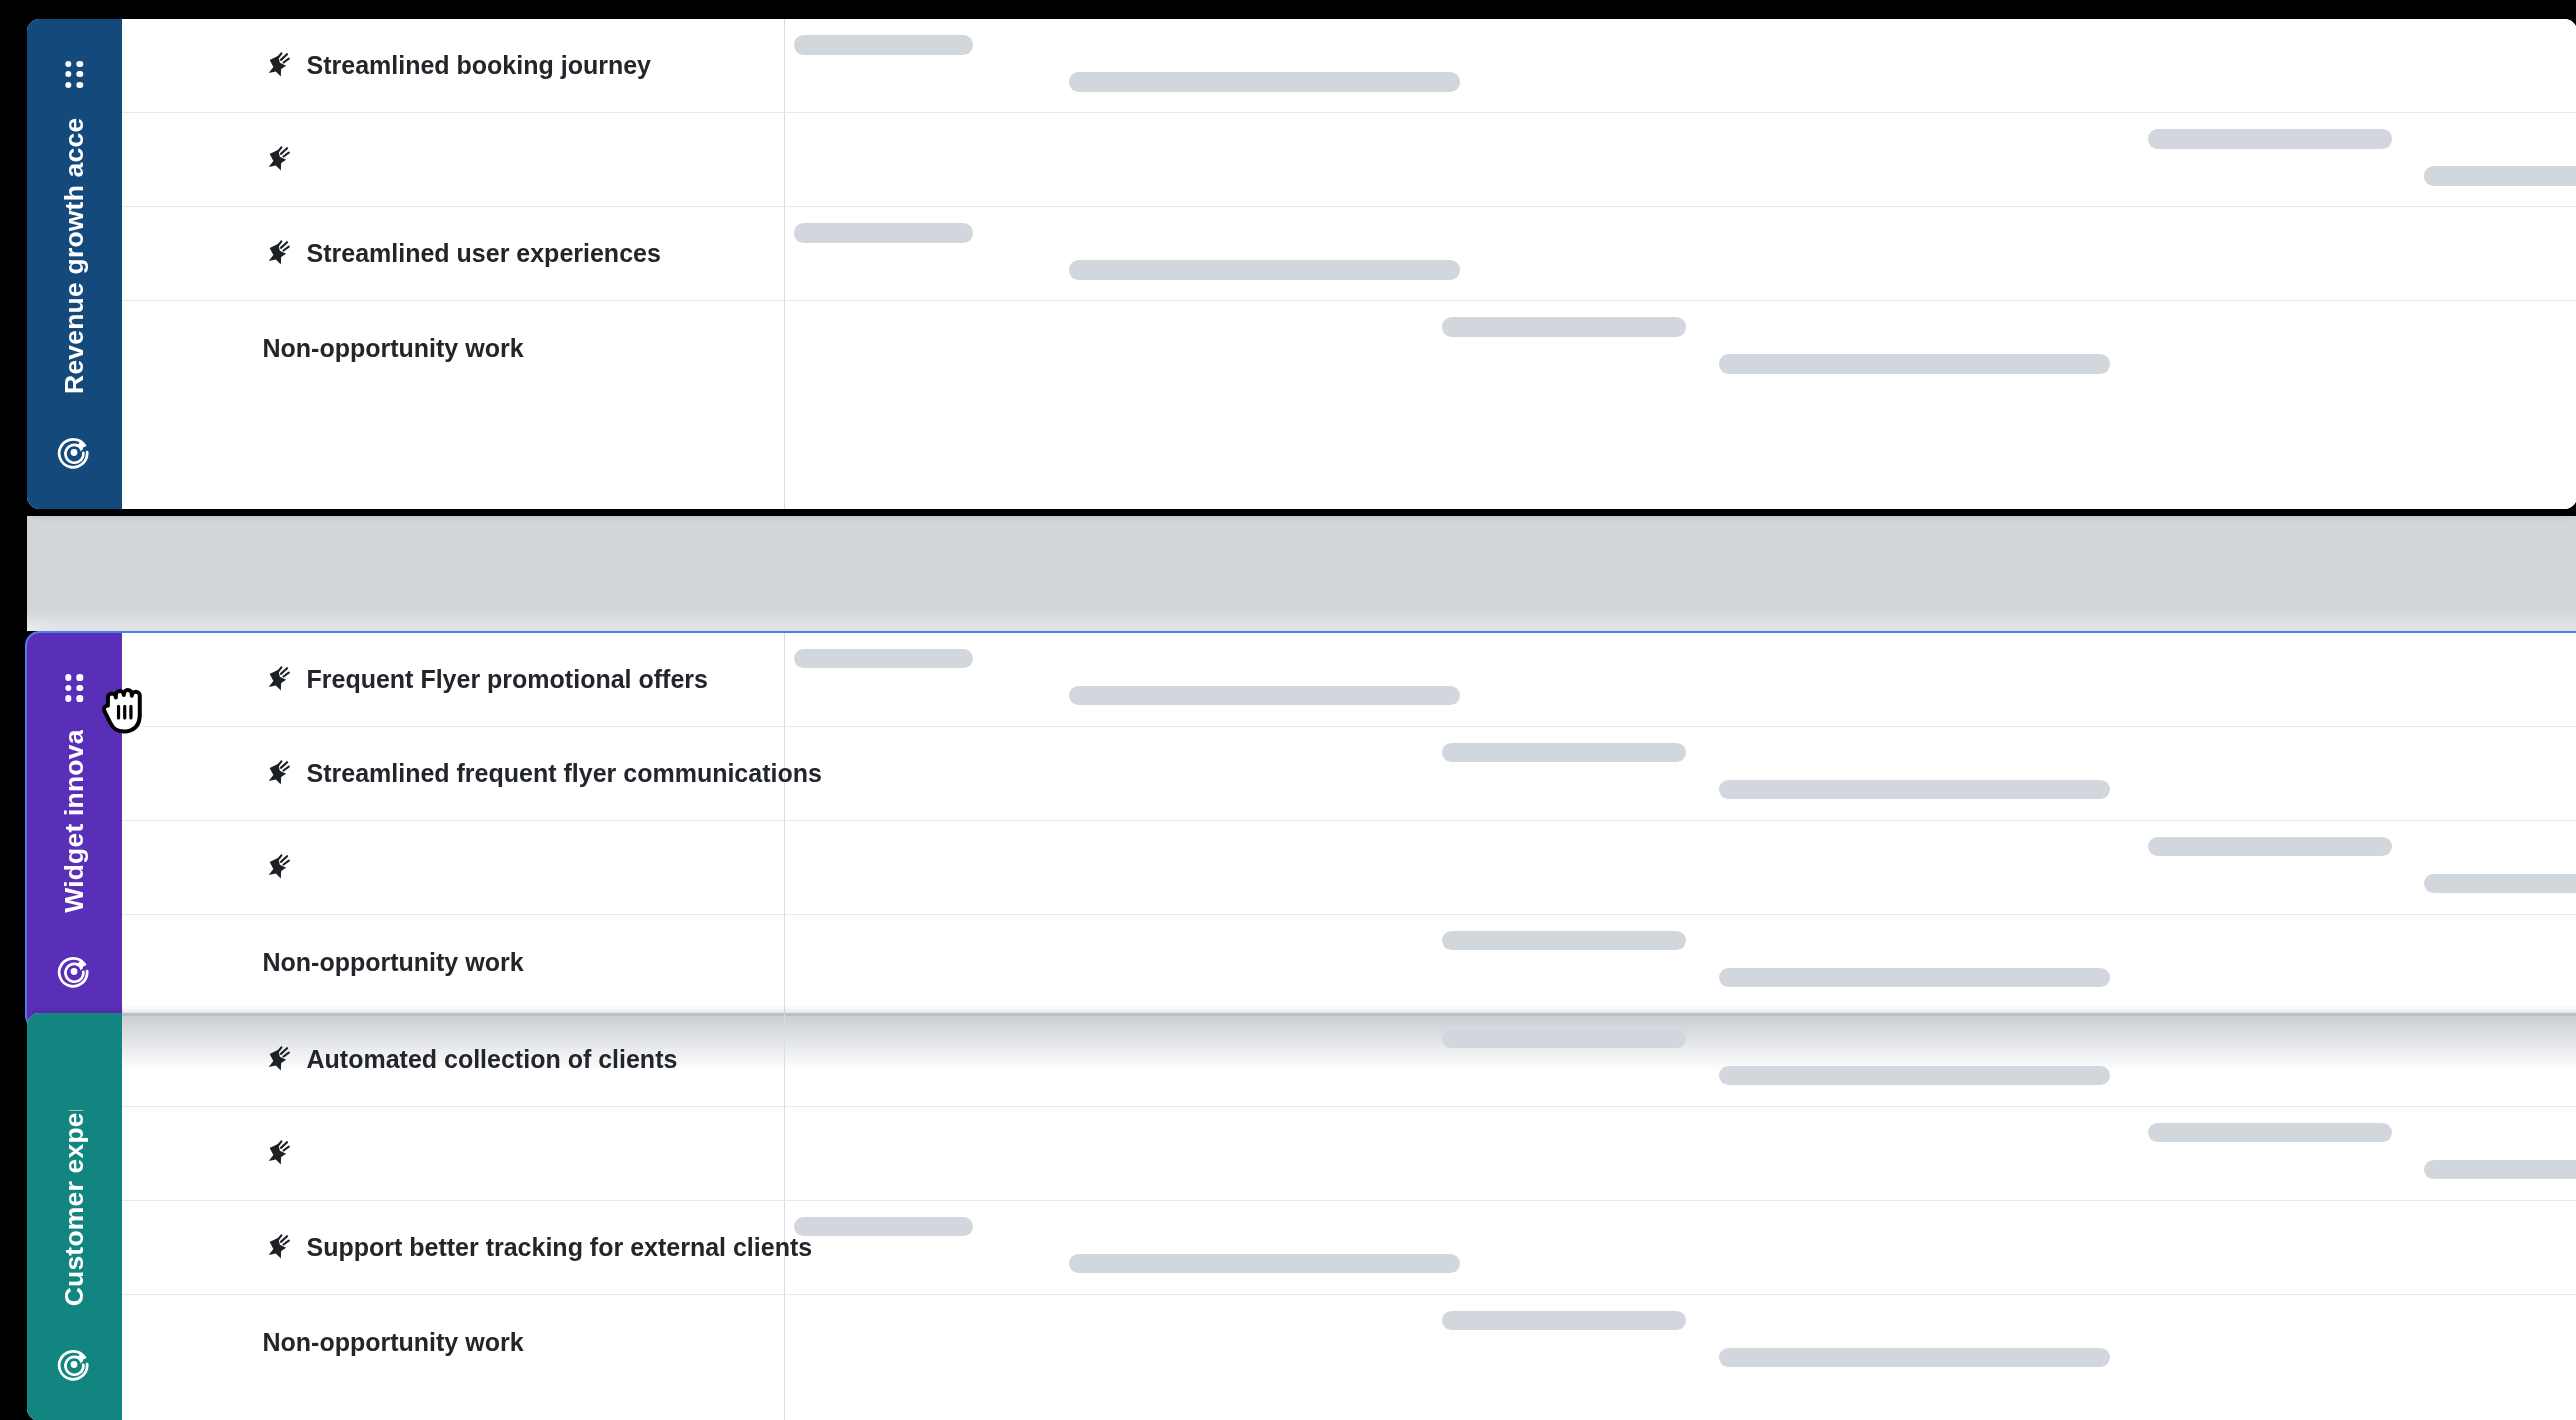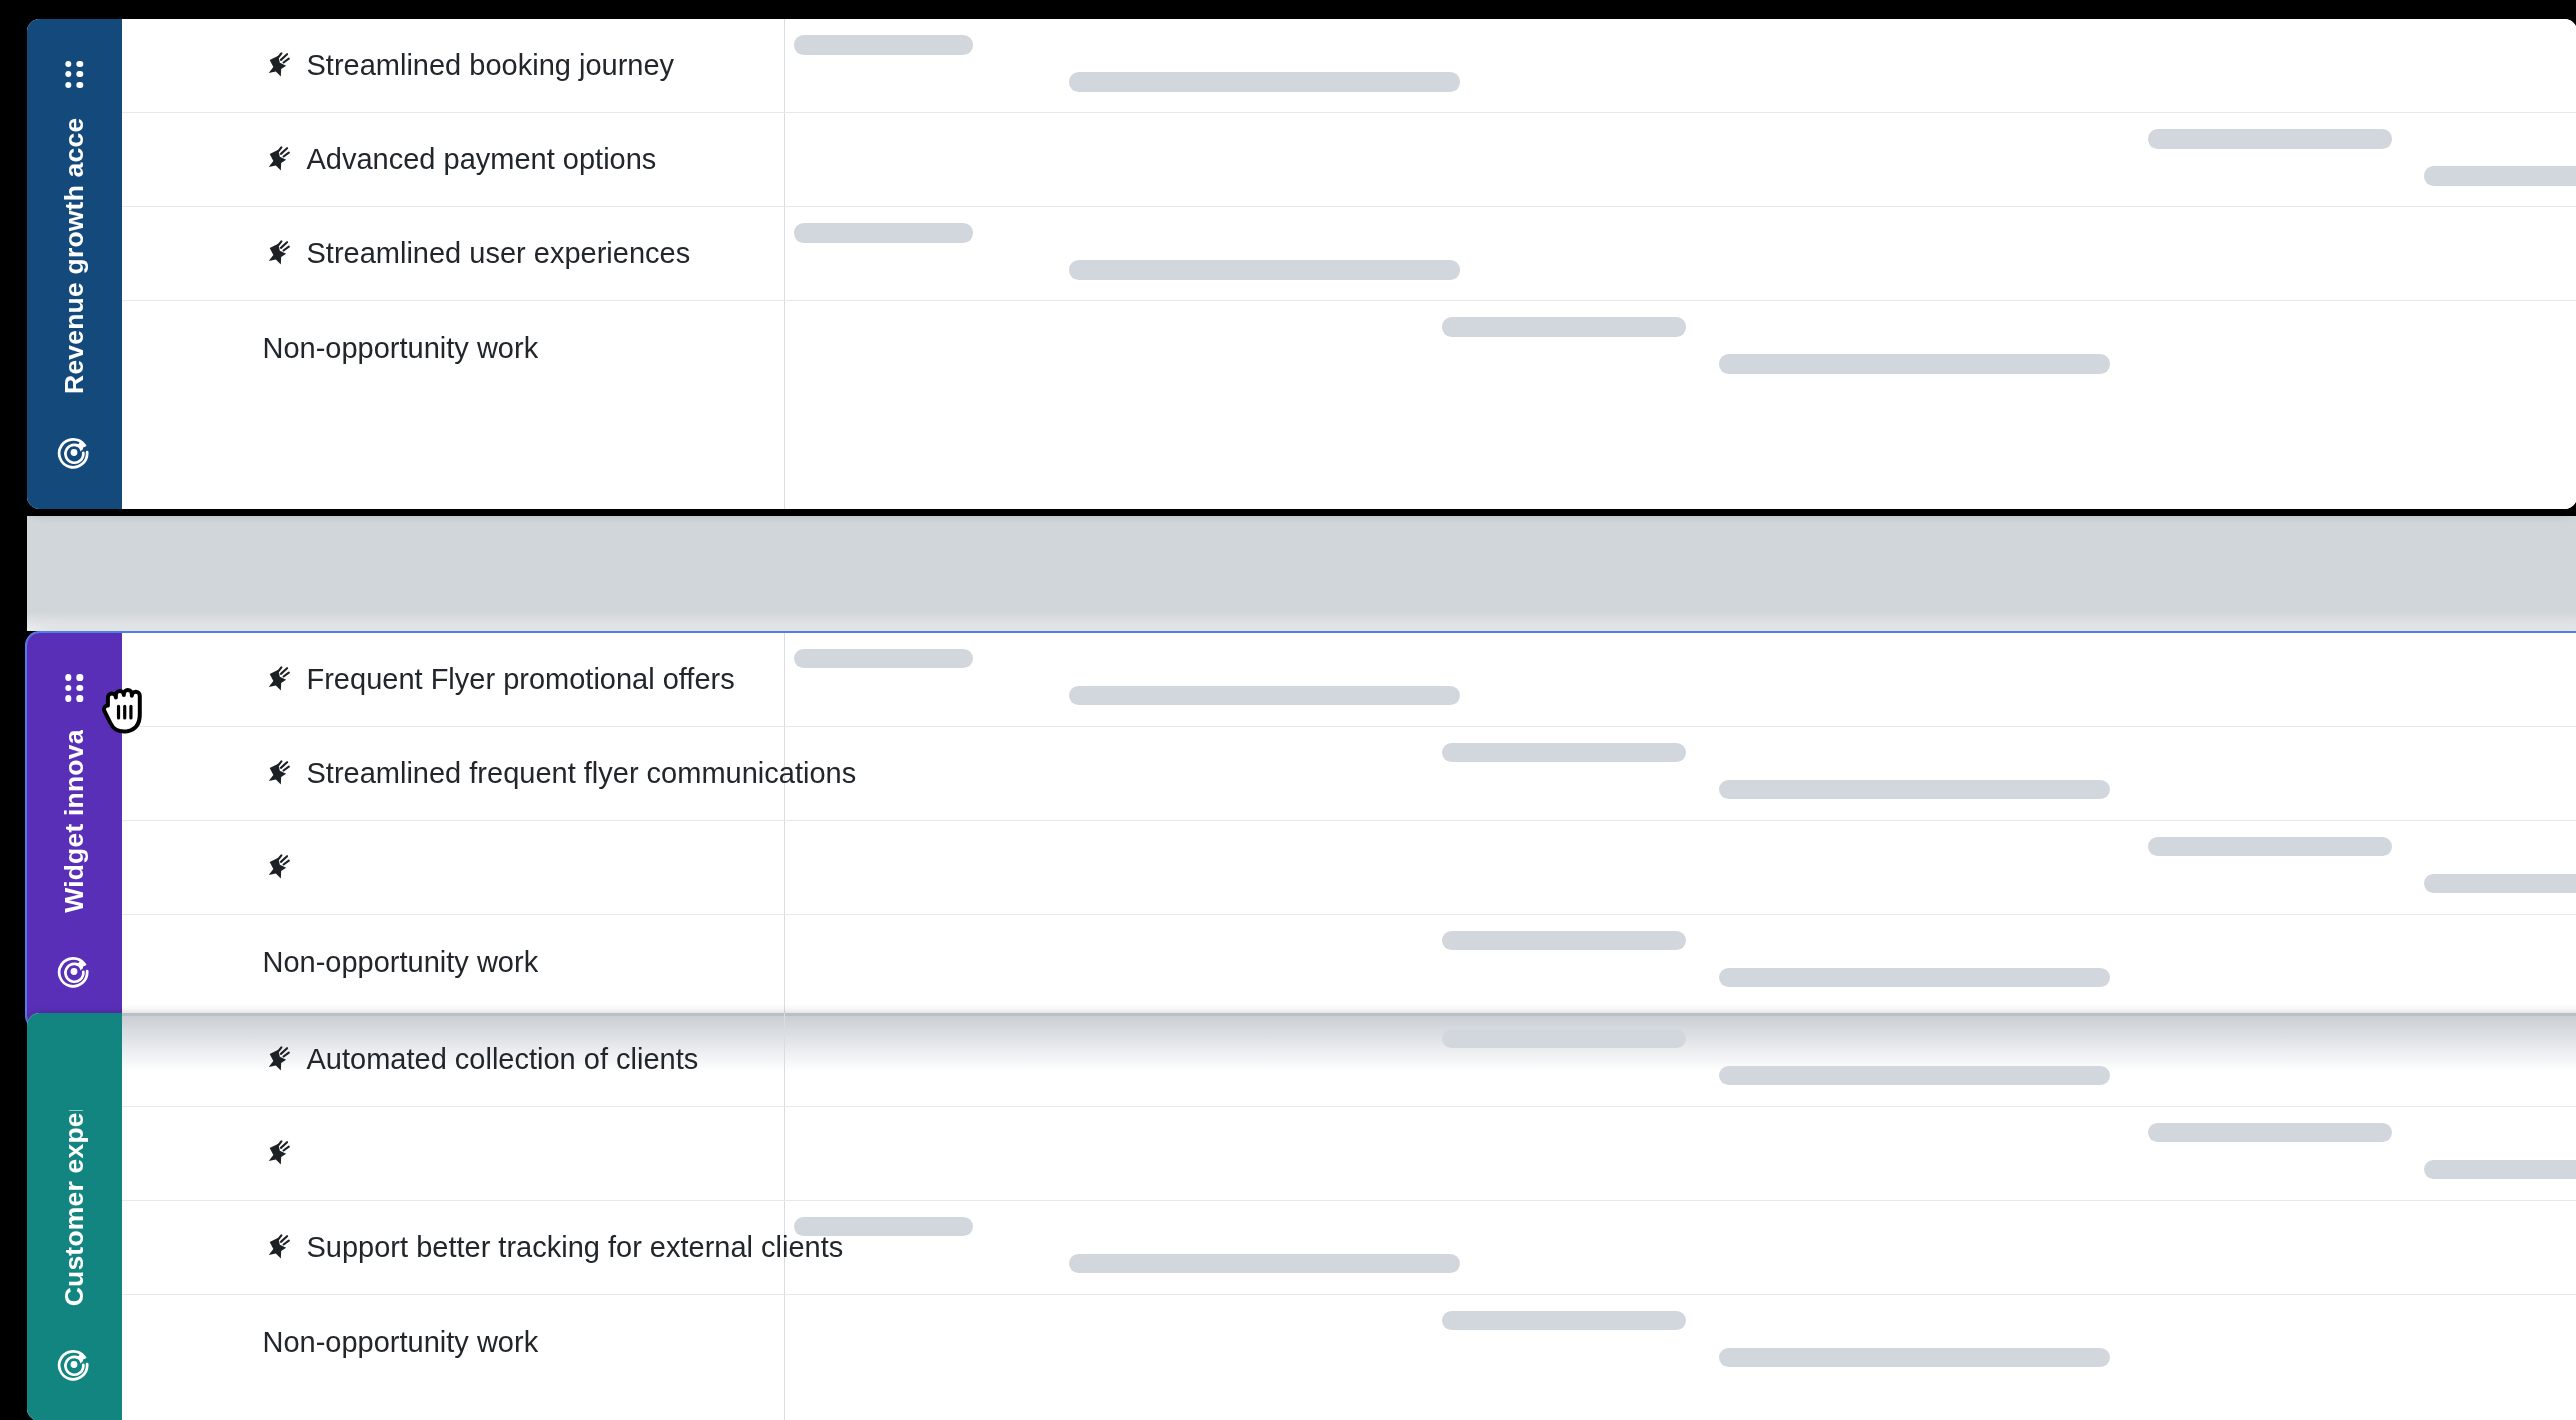--- a/index.html
+++ b/index.html
@@ -89,23 +89,24 @@
     border-bottom: 1.8px solid #e6e9ec;
   }
   .row:last-child { border-bottom: none; }
   .row-label {
     position: absolute;
     left: 0; top: 0; bottom: 0;
     width: 662px;
     display: flex;
     align-items: center;
     padding-left: 141px;
-    font-size: 29px;
+    font-size: 25px;
     color: #22262b;
     white-space: nowrap;
+    font-weight: bold;
   }
   .star {
     position: absolute;
     left: 141px; top: 50%;
     transform: translateY(-50%);
     width: 28px; height: 28px;
   }
   .star svg { width: 28px; height: 28px; display: block; }
   .row-label.has-star { padding-left: 185px; }
 
@@ -205,21 +206,20 @@
           </div>
           <div class="row">
             <div class="star">
               <svg viewBox="0 0 32 32" xmlns="http://www.w3.org/2000/svg">
                 <path d="M11.2 10.6 L15.6 19.2 L10.0 26.2 L18.6 24.4 L24.6 30.4 L25.0 21.6 L31.0 17.6 L23.4 14.0 L21.6 5.6 Z" fill="#1d2125" transform="translate(-3,-1) scale(0.95)"></path>
                 <path d="M20.5 9.0 L27.5 2.5" stroke="#1d2125" stroke-width="2.4" stroke-linecap="round" fill="none"></path>
                 <path d="M23.5 12.0 L29.5 7.5" stroke="#1d2125" stroke-width="2.4" stroke-linecap="round" fill="none"></path>
                 <path d="M17.5 6.0 L21.0 1.5" stroke="#1d2125" stroke-width="2.4" stroke-linecap="round" fill="none"></path>
               </svg>
             </div>
-            <div class="row-label has-star">Advanced payment options</div>
             <div class="bar" style="left: 2026px; top: 16px; width: 244px;"></div>
             <div class="bar" style="left: 2302px; top: 53px; width: 244px;"></div>
           </div>
           <div class="row">
             <div class="star">
               <svg viewBox="0 0 32 32" xmlns="http://www.w3.org/2000/svg">
                 <path d="M11.2 10.6 L15.6 19.2 L10.0 26.2 L18.6 24.4 L24.6 30.4 L25.0 21.6 L31.0 17.6 L23.4 14.0 L21.6 5.6 Z" fill="#1d2125" transform="translate(-3,-1) scale(0.95)"></path>
                 <path d="M20.5 9.0 L27.5 2.5" stroke="#1d2125" stroke-width="2.4" stroke-linecap="round" fill="none"></path>
                 <path d="M23.5 12.0 L29.5 7.5" stroke="#1d2125" stroke-width="2.4" stroke-linecap="round" fill="none"></path>
                 <path d="M17.5 6.0 L21.0 1.5" stroke="#1d2125" stroke-width="2.4" stroke-linecap="round" fill="none"></path>

